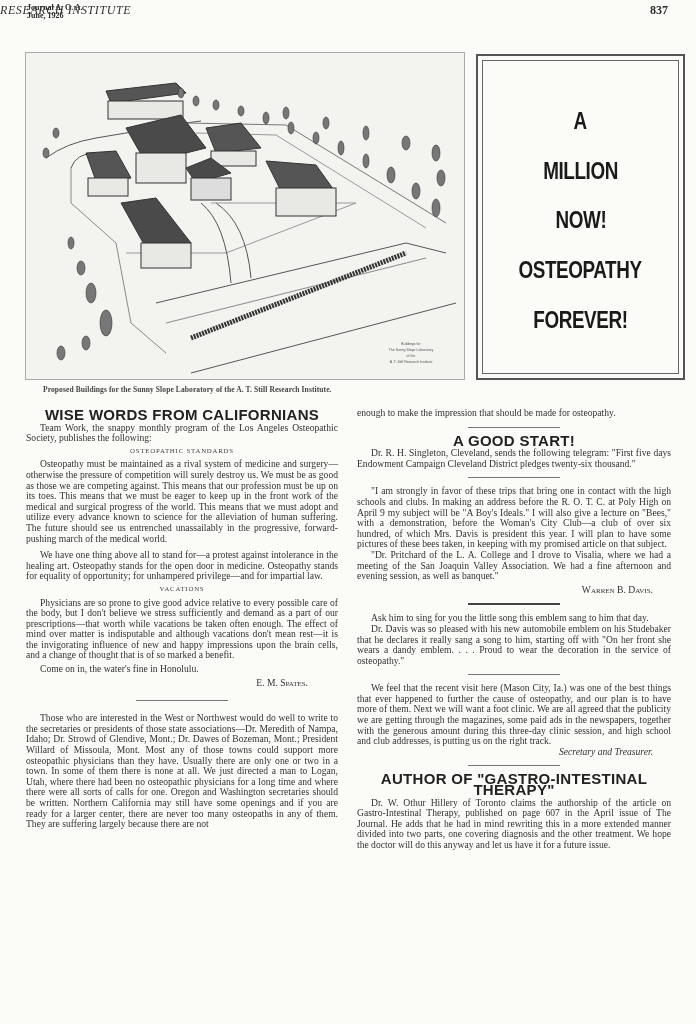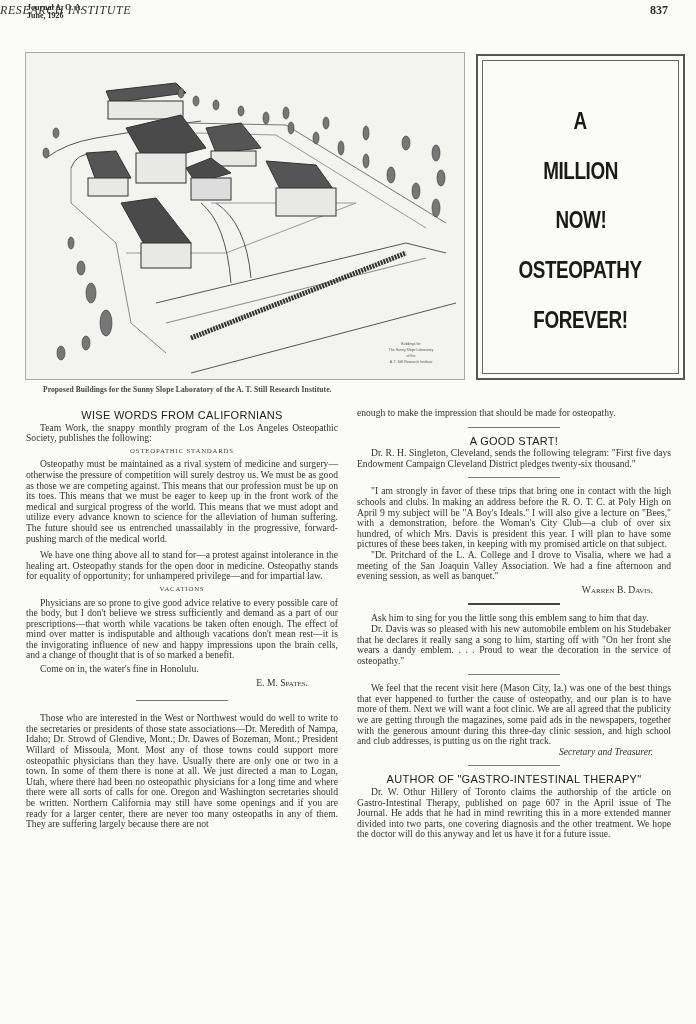--- a/index.html
+++ b/index.html
@@ -17,21 +17,21 @@
 
   .ad-outer { left:476px; top:54px; width:209px; height:326px; border:2px solid #555; box-sizing:border-box; }
   .ad-inner { position:absolute; left:4px; top:4px; right:4px; bottom:4px; border:1px solid #666; display:flex; flex-direction:column; align-items:center; justify-content:space-around; padding:36px 0 28px; box-sizing:border-box; }
   .ad-line { font-family:"Liberation Sans","DejaVu Sans",sans-serif; font-weight:bold; font-size:23px; color:#1a1a1a; transform:scaleX(0.82); letter-spacing:-0.5px; }
 
   .col { position:absolute; font-size:9.6px; line-height:10.6px; text-align:justify; color:#333; }
   .col-left { left:26px; top:410px; width:312px; }
   .col-right { left:357px; top:408px; width:314px; }
   .col p { margin:0; text-indent:14px; }
   .col p.noind { text-indent:0; }
-  .h2 { font-family:"Liberation Sans","DejaVu Sans",sans-serif; font-weight:normal; text-align:center; font-size:11px; letter-spacing:0.3px; color:#222; margin:0 0 2px; }
+  .h2 { font-family:"Liberation Sans","DejaVu Sans",sans-serif; font-weight:bold; text-align:center; font-size:15px; letter-spacing:0.3px; color:#222; margin:0 0 2px; }
   .sub { text-align:center; font-size:6.8px; letter-spacing:0.8px; margin:2px 0 3px; color:#444; }
   .sig { text-align:right; font-size:9.6px; margin:3px 30px 6px 0; font-variant:small-caps; color:#333; }
   .sig2 { text-align:right; font-size:9.6px; margin:2px 18px 0 0; color:#333; }
   .sigital { text-align:right; font-style:italic; font-size:9.6px; margin:0 18px 8px 0; }
   .rule { width:92px; height:1px; background:#777; margin:8px auto 8px; }
   .rule.thick { height:2px; background:#444; }
   .gap { height:6px; }
   .sc { font-variant:small-caps; }
 </style>
 </head>

